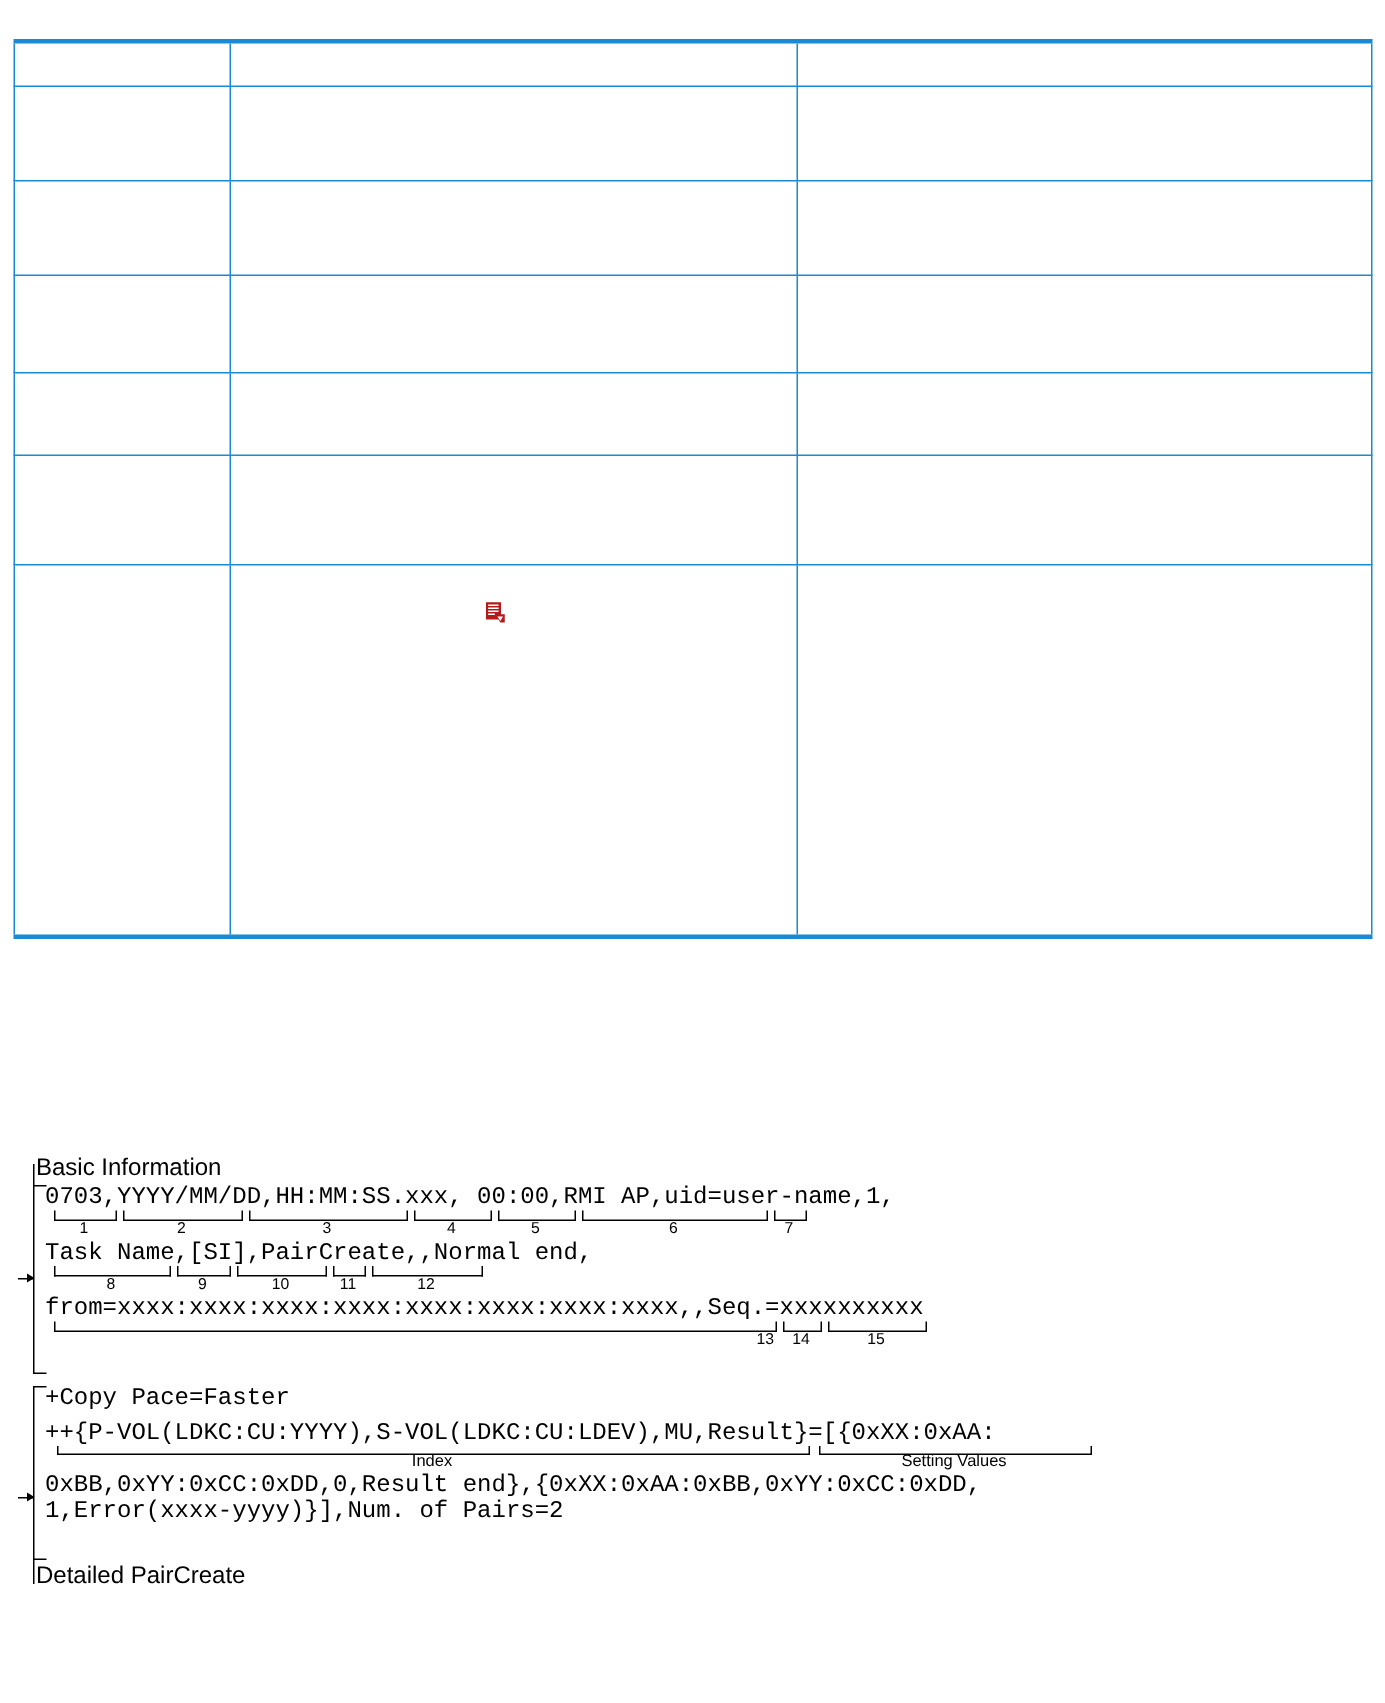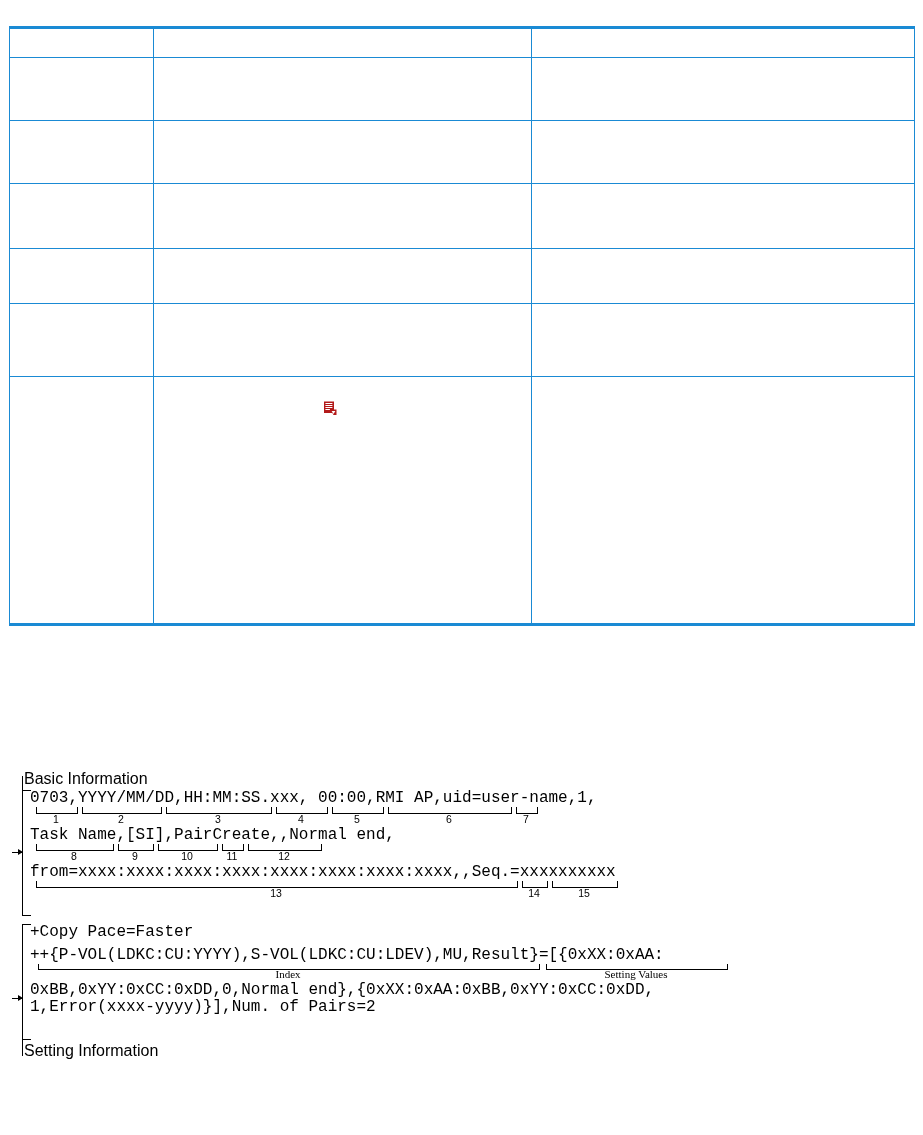--- a/index.html
+++ b/index.html
@@ -121,21 +121,21 @@
   .mnum {
     position: absolute;
     top: 6px;
     font-family: "Liberation Sans", sans-serif;
     font-size: 10.5px;
     text-align: center;
     line-height: 13px;
   }
 
   .caption {
-    font-family: Liberation Serif, serif;
+    font-family: Liberation Sans, sans-serif;
     font-size: 11px;
   }
   .center-cap { text-align: center; }
 
   .arrow-in {
     position: absolute;
     left: 4px;
     width: 10px;
     height: 1px;
     background: #000;
@@ -252,21 +252,21 @@
       <div class="mseg" style="left:192px;width:20px;"></div>
         <div class="mnum" style="left:192px;width:20px;">11</div>
       <div class="mseg" style="left:218px;width:72px;"></div>
         <div class="mnum" style="left:218px;width:72px;">12</div>
     </div>
 
     <div class="code">from=xxxx:xxxx:xxxx:xxxx:xxxx:xxxx:xxxx:xxxx,,Seq.=xxxxxxxxxx</div>
 
     <div class="measure">
       <div class="mseg" style="left:6px;  width:480px;"></div>
-        <div class="mnum" style="left:6px;  width:480px;">13</div>
+        <div class="mnum" style="left:6px;  width:480px;text-align:right;">13</div>
       <div class="mseg" style="left:492px;width:24px;"></div>
         <div class="mnum" style="left:492px;width:24px;">14</div>
       <div class="mseg" style="left:522px;width:64px;"></div>
         <div class="mnum" style="left:522px;width:64px;">15</div>
     </div>
   </div>
 
   <div class="bracket-block" style="height:116px; margin-top:8px;">
     <div class="lbracket"></div>
     <div class="tick-line" style="top:116px; height:16px;"></div>
@@ -276,18 +276,18 @@
     <div style="height:6px;"></div>
     <div class="code">++{P-VOL(LDKC:CU:YYYY),S-VOL(LDKC:CU:LDEV),MU,Result}=[{0xXX:0xAA:</div>
 
     <div style="position:relative; height:18px;">
       <div style="position:absolute; left:8px; width:500px; top:0; height:5px; border-left:1px solid #000; border-right:1px solid #000; border-bottom:1px solid #000;"></div>
       <div style="position:absolute; left:516px; width:180px; top:0; height:5px; border-left:1px solid #000; border-right:1px solid #000; border-bottom:1px solid #000;"></div>
       <div class="caption center-cap" style="position:absolute; left:8px; width:500px; top:4px;">Index</div>
       <div class="caption center-cap" style="position:absolute; left:516px; width:180px; top:4px;">Setting Values</div>
     </div>
 
-    <div class="code">0xBB,0xYY:0xCC:0xDD,0,Normal end},{0xXX:0xAA:0xBB,0xYY:0xCC:0xDD,</div>
+    <div class="code">0xBB,0xYY:0xCC:0xDD,0,Result end},{0xXX:0xAA:0xBB,0xYY:0xCC:0xDD,</div>
     <div class="code">1,Error(xxxx-yyyy)}],Num. of Pairs=2</div>
   </div>
 
-  <div class="fig-label" style="margin-left:16px; margin-top:4px;">Setting Information</div>
+  <div class="fig-label" style="margin-left:16px; margin-top:4px;">Detailed PairCreate</div>
 </div>
 
 </body></html>

